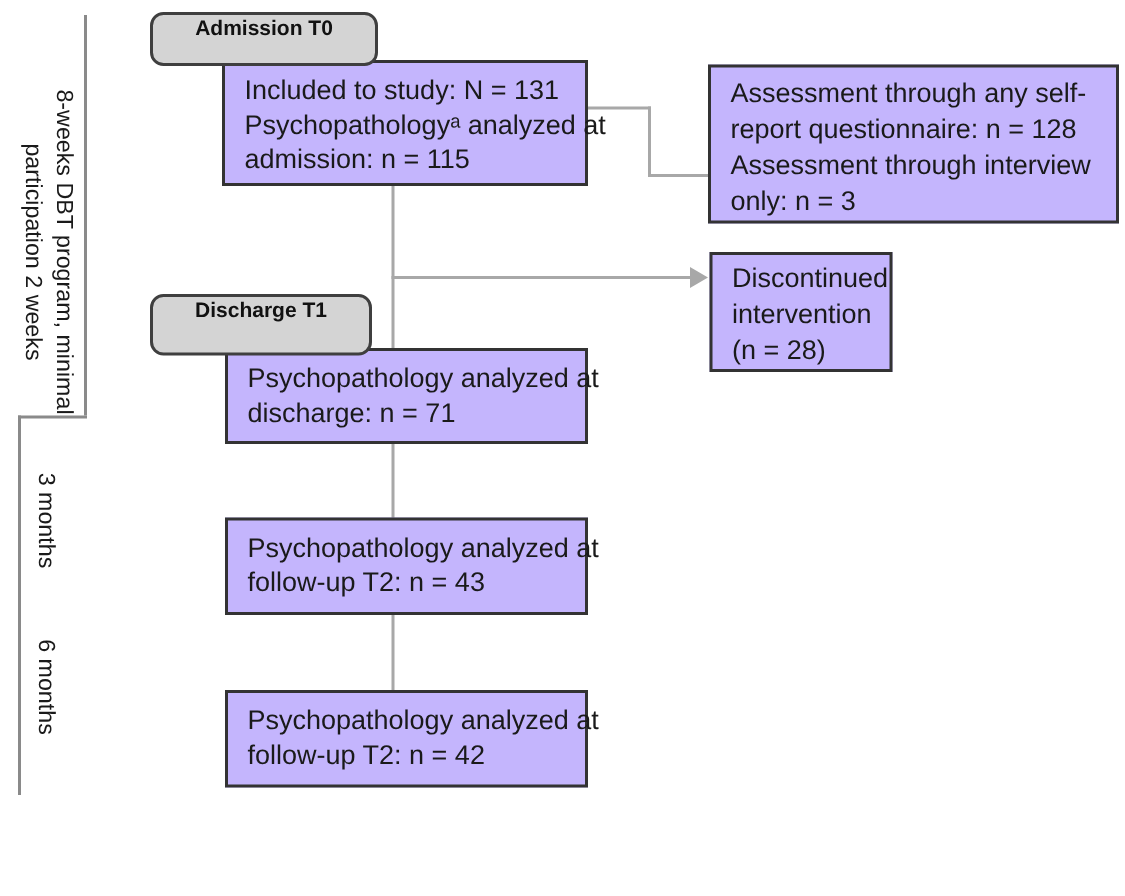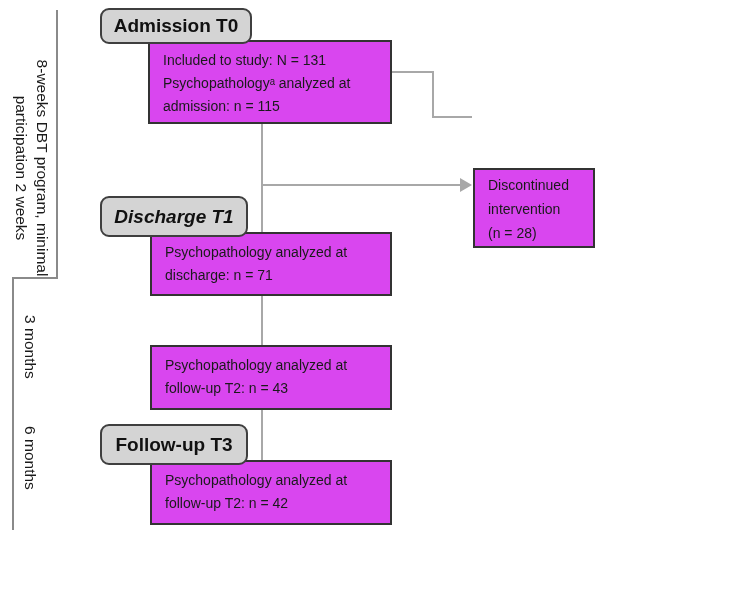--- a/index.html
+++ b/index.html
@@ -4,29 +4,29 @@
 <style>
   html,body { margin:0; padding:0; background:#ffffff; }
   #canvas {
     position:relative; width:750px; height:597px; background:#ffffff;
     font-family:"Liberation Sans","DejaVu Sans",sans-serif; color:#1a1a1a;
     overflow:hidden;
   }
   .line { position:absolute; background:#a8a8a8; }
   .bracket { position:absolute; background:#8a8a8a; }
   .box-white {
-    position:absolute; background:#d946ef; border:2px solid #333333;
-    font-size:14px; line-height:23px; white-space:pre; box-sizing:border-box;
+    position:absolute; background:#c4b5fd; border:2px solid #333333;
+    font-size:18px; line-height:23px; white-space:pre; box-sizing:border-box;
     padding:7px 13px;
   }
   .box-stage {
     position:absolute; background:#d4d4d4; border:2px solid #3f3f3f;
     border-radius:9px; box-sizing:border-box;
-    display:flex; align-items:center; justify-content:center;
-    font-size:19px; font-weight:bold; color:#111111;
+    display:flex; align-items:flex-start; justify-content:center;
+    font-size:14px; font-weight:bold; color:#111111;
   }
   .rot {
     position:absolute; transform:rotate(90deg); text-align:center;
     white-space:pre; font-size:15.5px; line-height:21px; color:#1a1a1a;
   }
   .arrowhead {
     position:absolute; width:0; height:0;
     border-top:7px solid transparent; border-bottom:7px solid transparent;
     border-left:12px solid #a8a8a8;
   }
@@ -55,45 +55,46 @@
 
   <div class="line" style="left:261px; top:124px; width:2px; height:336px;"></div>
 
   <div class="line" style="left:261px; top:184px; width:200px; height:2px;"></div>
   <div class="arrowhead" style="left:460px; top:178px;"></div>
 
   <div class="box-white" style="left:148px; top:40px; width:244px; height:84px;">Included to study: N = 131
 Psychopathologyᵃ analyzed at
 admission: n = 115</div>
 
+  <div class="box-white" style="left:472px; top:43px; width:274px; height:106px; line-height:24px; padding-top:5px;">Assessment through any self-
+report questionnaire: n = 128
+Assessment through interview
+only: n = 3</div>
 
   <div class="box-white" style="left:473px; top:168px; width:122px; height:80px; line-height:24px; padding-top:3px;">Discontinued
 intervention
 (n = 28)</div>
 
   <div class="box-white" style="left:150px; top:232px; width:242px; height:64px;">Psychopathology analyzed at
 discharge: n = 71</div>
 
   <div class="box-white" style="left:150px; top:345px; width:242px; height:65px;">Psychopathology analyzed at
 follow-up T2: n = 43</div>
 
   <div class="box-white" style="left:150px; top:460px; width:242px; height:65px;">Psychopathology analyzed at
 follow-up T2: n = 42</div>
 
   <div class="box-stage" style="left:100px; top:8px; width:152px; height:36px;">
     <span>Admission T0</span>
   </div>
 
-  <div class="box-stage" style="left:100px; top:196px; width:148px; height:41px;font-style:italic;">
+  <div class="box-stage" style="left:100px; top:196px; width:148px; height:41px;">
     <span>Discharge T1</span>
   </div>
 
 
-  <div class="box-stage" style="left:100px; top:424px; width:148px; height:41px;">
-    <span>Follow-up T3</span>
-  </div>
 
   <div id="footnote">
     
     
   </div>
 
 </div>
 
 </body></html>

